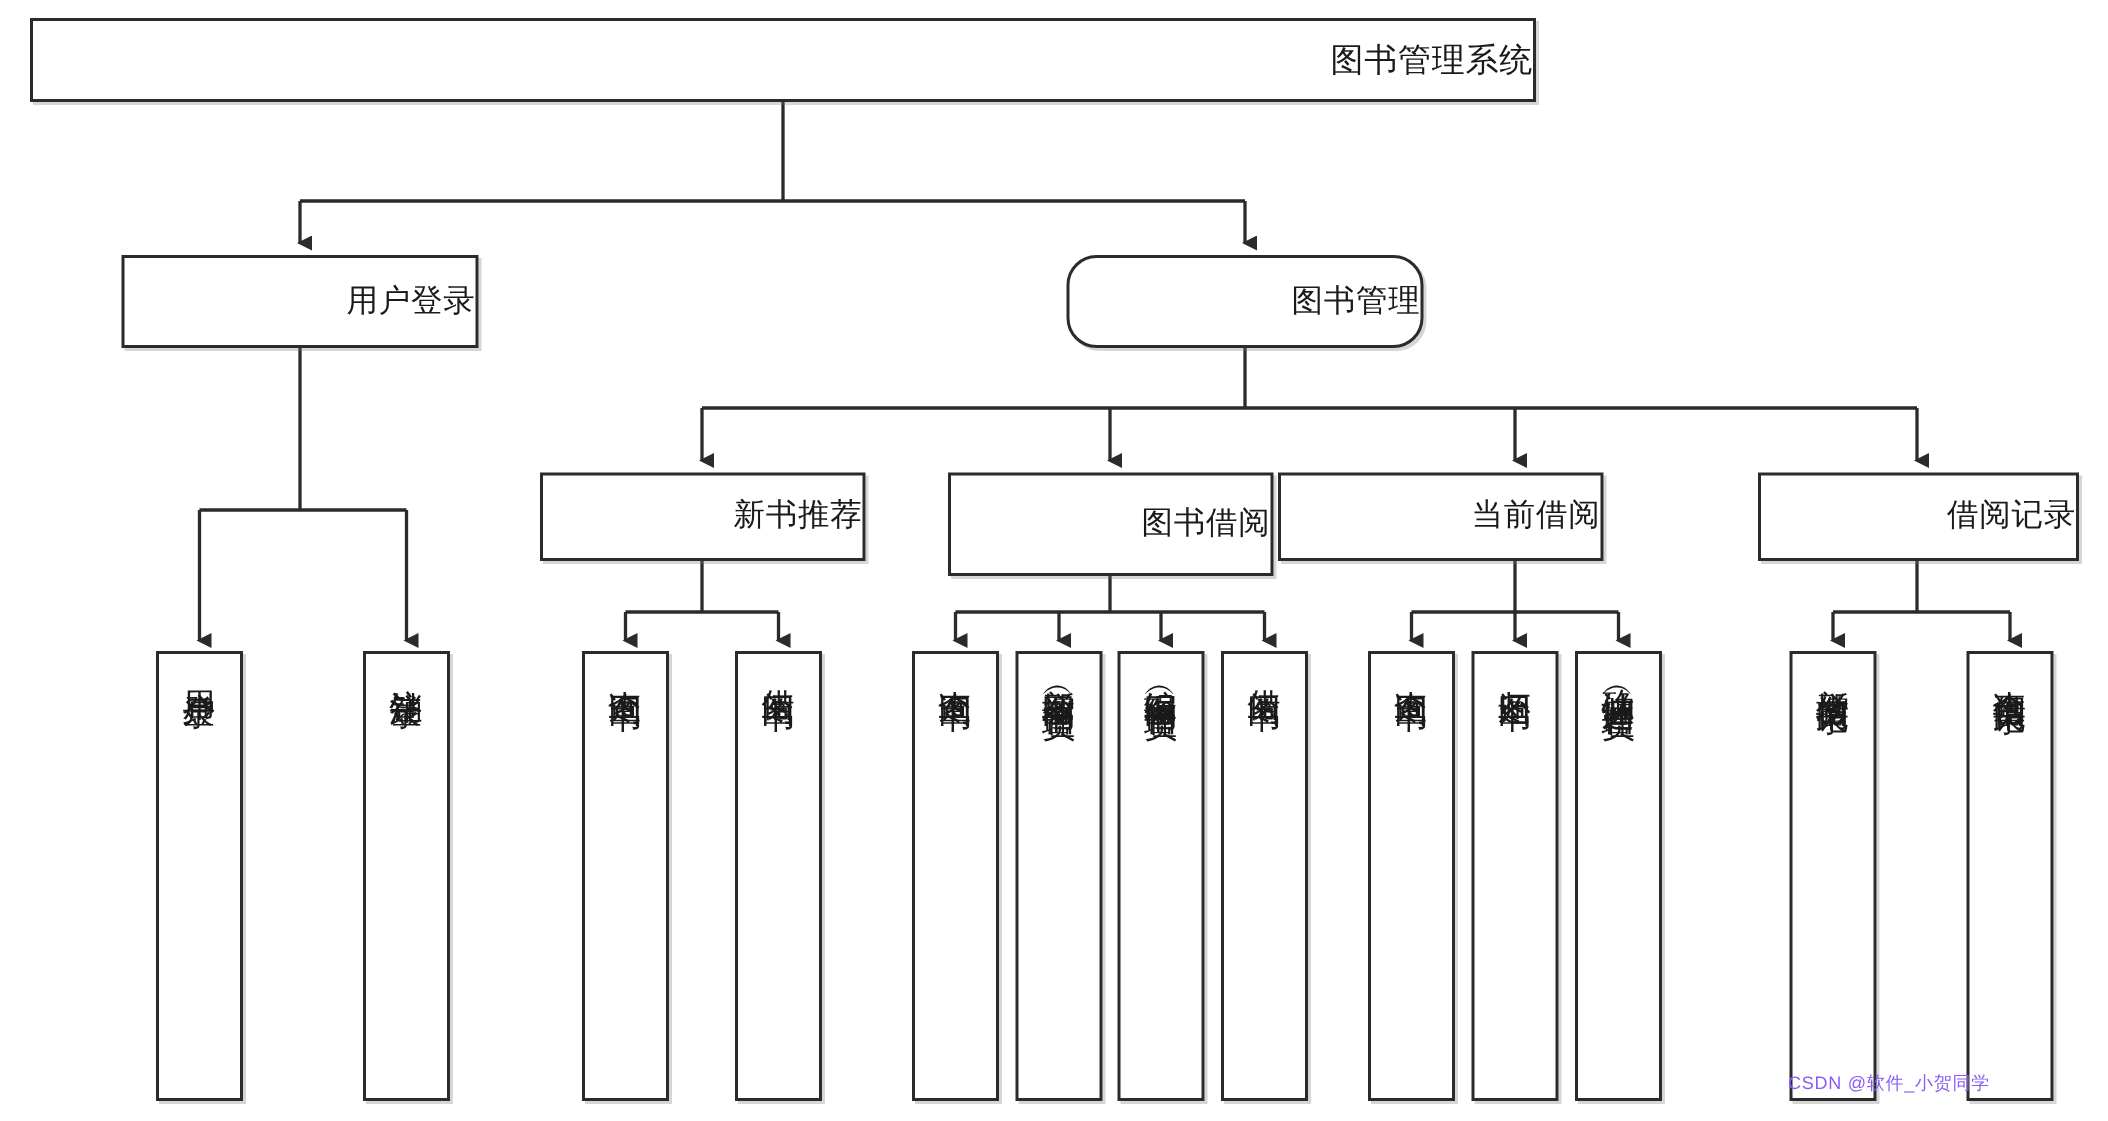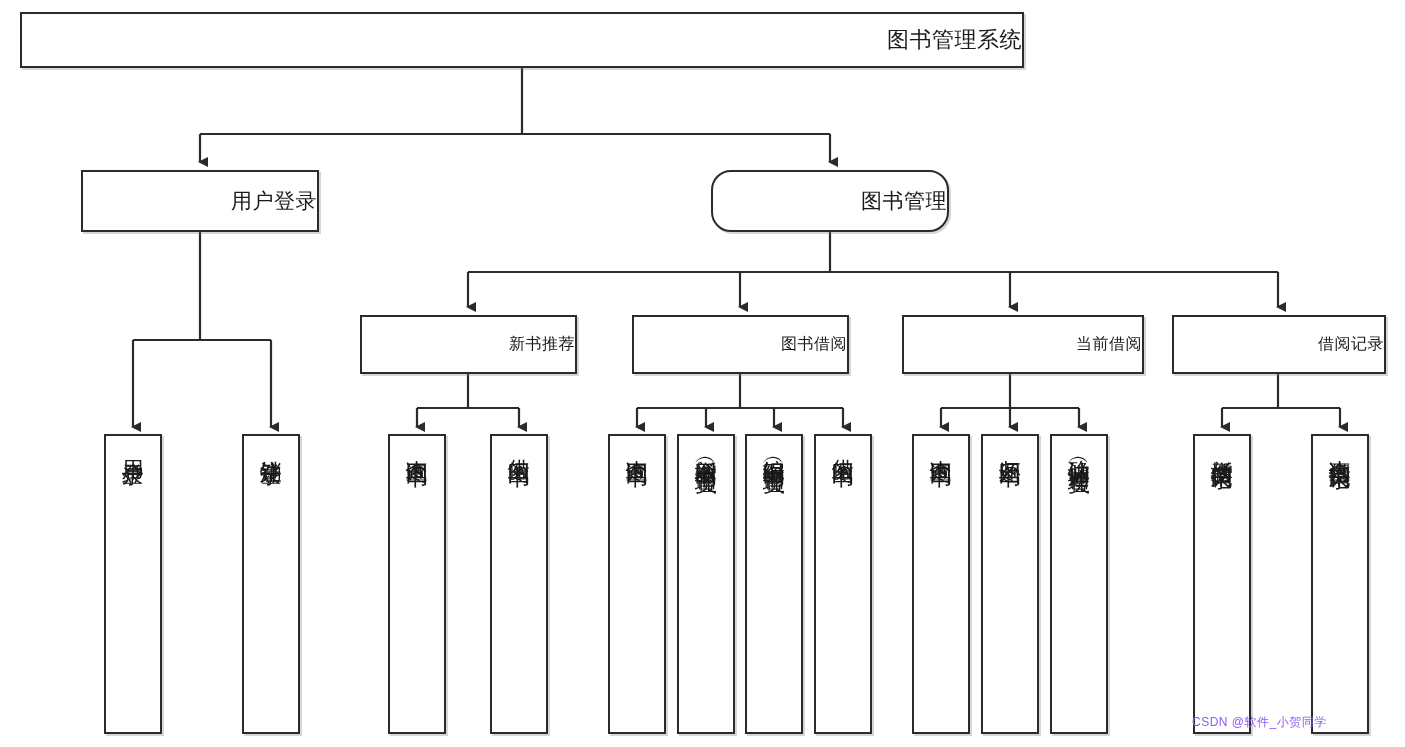--- a/index.html
+++ b/index.html
@@ -38,21 +38,21 @@
   .node .lbl {
     color: #1a1a1a;
     font-size: 21px;
     line-height: 1.18;
     letter-spacing: 0.5px;
     white-space: pre-wrap;
     text-align: center;
   }
   .node.level0 .lbl { font-size: 22px; }
   .node.level1 .lbl { font-size: 21px; }
-  .node.level2 .lbl { font-size: 16px; }
+  .node.level2 .lbl { font-size: 21px; }
   
   .node.leaf {
     align-items: flex-start;
     justify-content: center;
     padding-top: 6px;
   }
   .node.leaf .lbl {
     writing-mode: vertical-rl;
     text-orientation: upright;
     font-size: 22px;
@@ -132,24 +132,24 @@
   <div class="node level1" style="left:81px; top:170px; width:238px; height:62px;">
     <span class="lbl">用户登录</span>
   </div>
   <div class="node level1" style="left:711px; top:170px; width:238px; height:62px;border-radius:20px;">
     <span class="lbl">图书管理</span>
   </div>
 
   <div class="node level2" style="left:360px; top:315px; width:217px; height:59px;">
     <span class="lbl">新书推荐</span>
   </div>
-  <div class="node level2" style="left:632px; top:315px; width:217px; height:59px;">
+  <div class="node level2" style="left:632px; top:315px; width:217px; height:69px;">
     <span class="lbl">图书借阅</span>
   </div>
-  <div class="node level2" style="left:902px; top:315px; width:242px; height:59px;">
+  <div class="node level2" style="left:852px; top:315px; width:217px; height:59px;">
     <span class="lbl">当前借阅</span>
   </div>
   <div class="node level2" style="left:1172px; top:315px; width:214px; height:59px;">
     <span class="lbl">借阅记录</span>
   </div>
 
   <div class="node leaf" style="left:104px; top:434px; width:58px; height:300px;">
     <span class="lbl">用户登录</span>
   </div>
   <div class="node leaf" style="left:242px; top:434px; width:58px; height:300px;">

